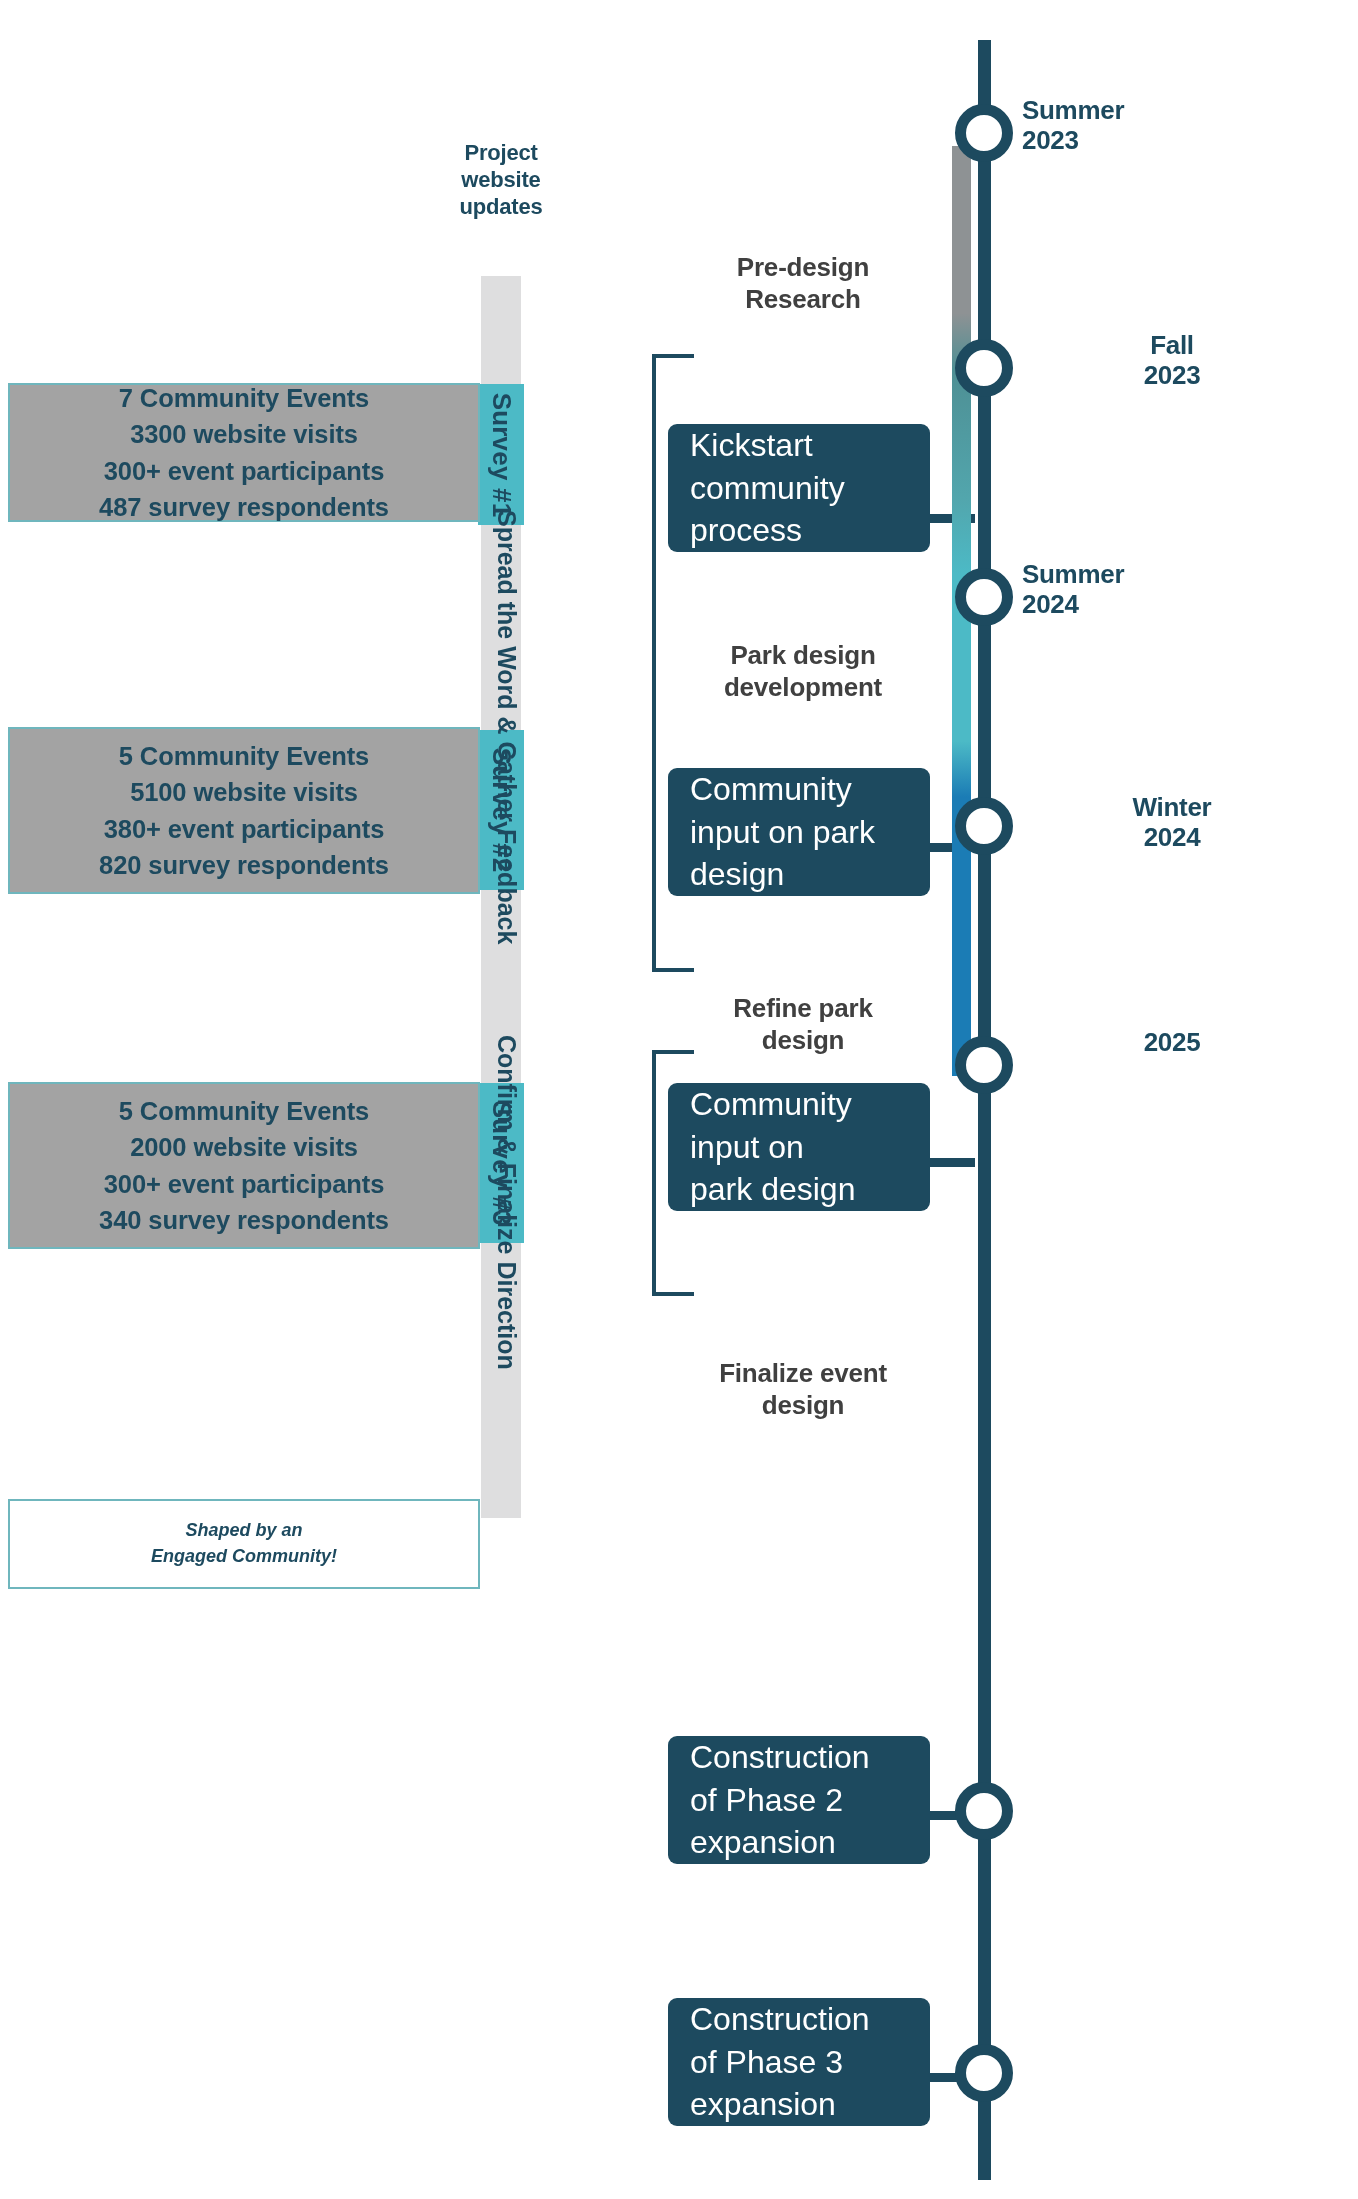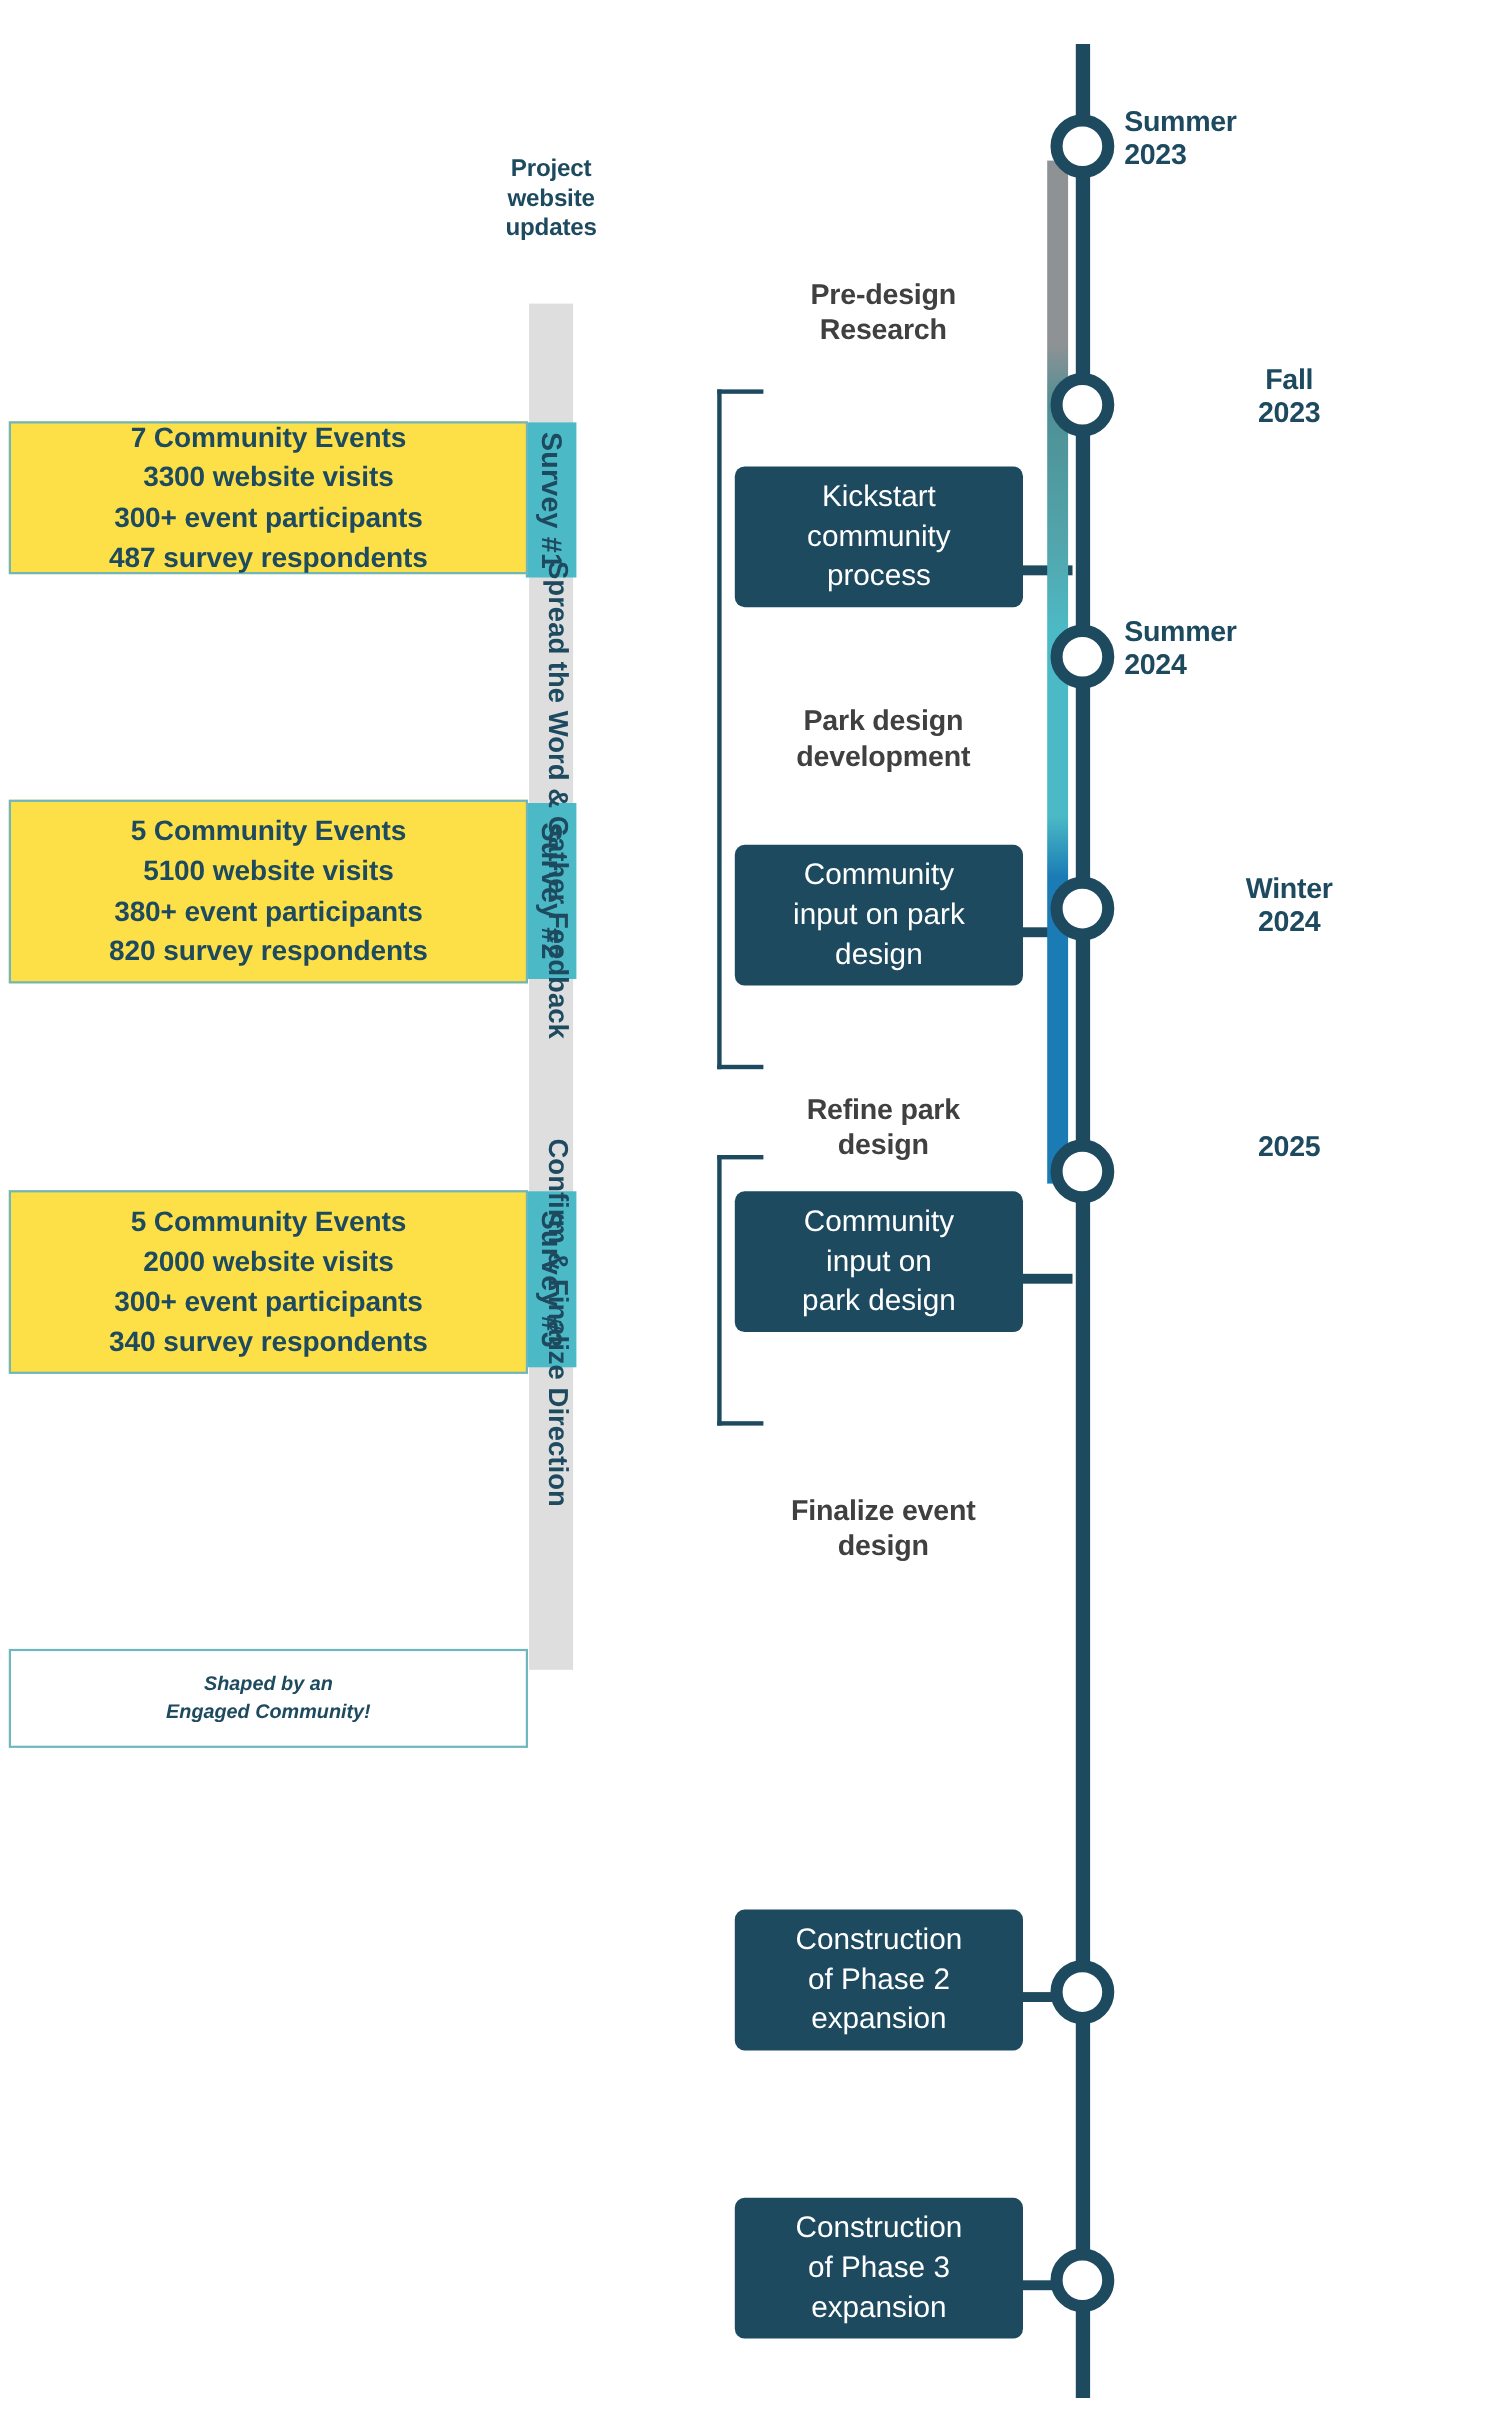--- a/index.html
+++ b/index.html
@@ -62,21 +62,21 @@
   #chip-0 { top: 384px;  height: 141px; }
   #chip-1 { top: 730px;  height: 160px; }
   #chip-2 { top: 1083px; height: 160px; }
 
   
   .stat-box {
     position: absolute;
     left: 8px;
     width: 472px;
     border: 2px solid #6fb6bd;
-    background: #fde047;
+    background: #a3a3a3;
     display: flex;
     flex-direction: column;
     align-items: center;
     justify-content: center;
     padding: 10px 6px;
   }
   .stat-box .line {
     font-size: 25.5px;
     font-weight: bold;
     color: #1d4a5f;
@@ -167,25 +167,24 @@
     position: absolute;
     background: #1d4a5f;
     border-radius: 9px;
     color: #ffffff;
     padding: 18px 22px;
     display: flex;
     flex-direction: column;
     justify-content: center;
   }
   .dark-box .line {
-    font-size: 27px;
+    font-size: 32px;
     line-height: 1.33;
     white-space: nowrap;
     font-weight: normal;
-    text-align: center;
   }
   #dbox-0 { left: 668px; top: 424px;  width: 262px; height: 128px; }
   #dbox-1 { left: 668px; top: 768px;  width: 262px; height: 128px; }
   #dbox-2 { left: 668px; top: 1083px; width: 262px; height: 128px; }
   #dbox-3 { left: 668px; top: 1736px; width: 262px; height: 128px; }
   #dbox-4 { left: 668px; top: 1998px; width: 262px; height: 128px; }
 
   
   .connector {
     position: absolute;

